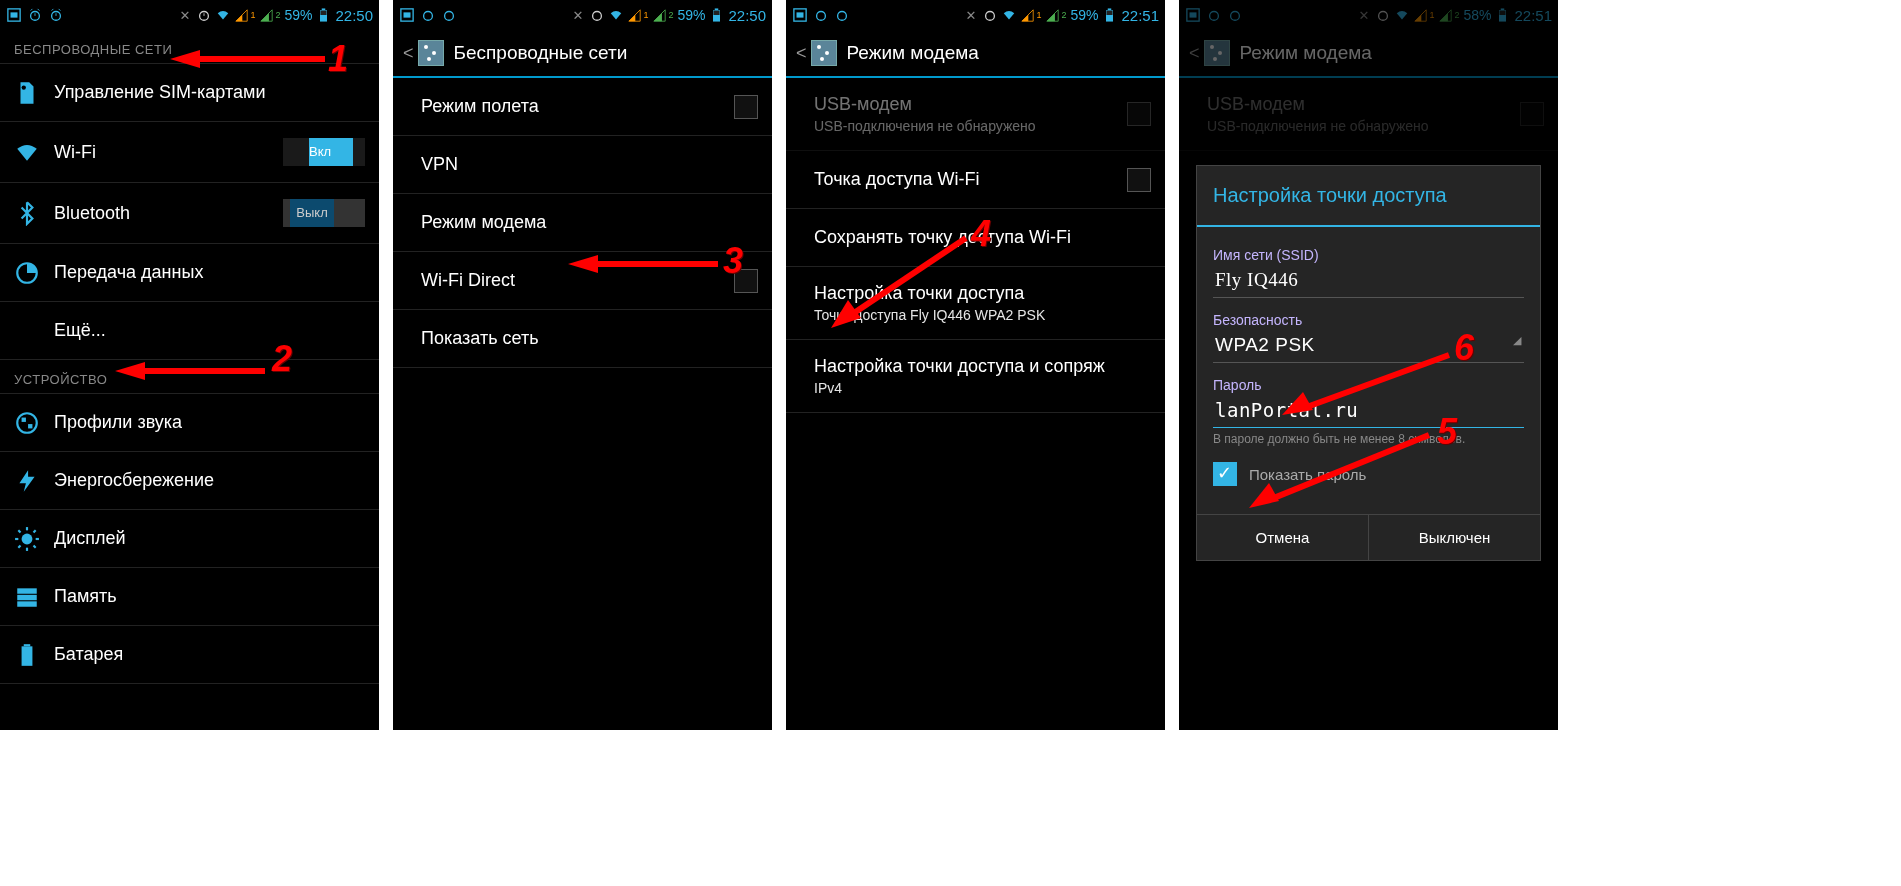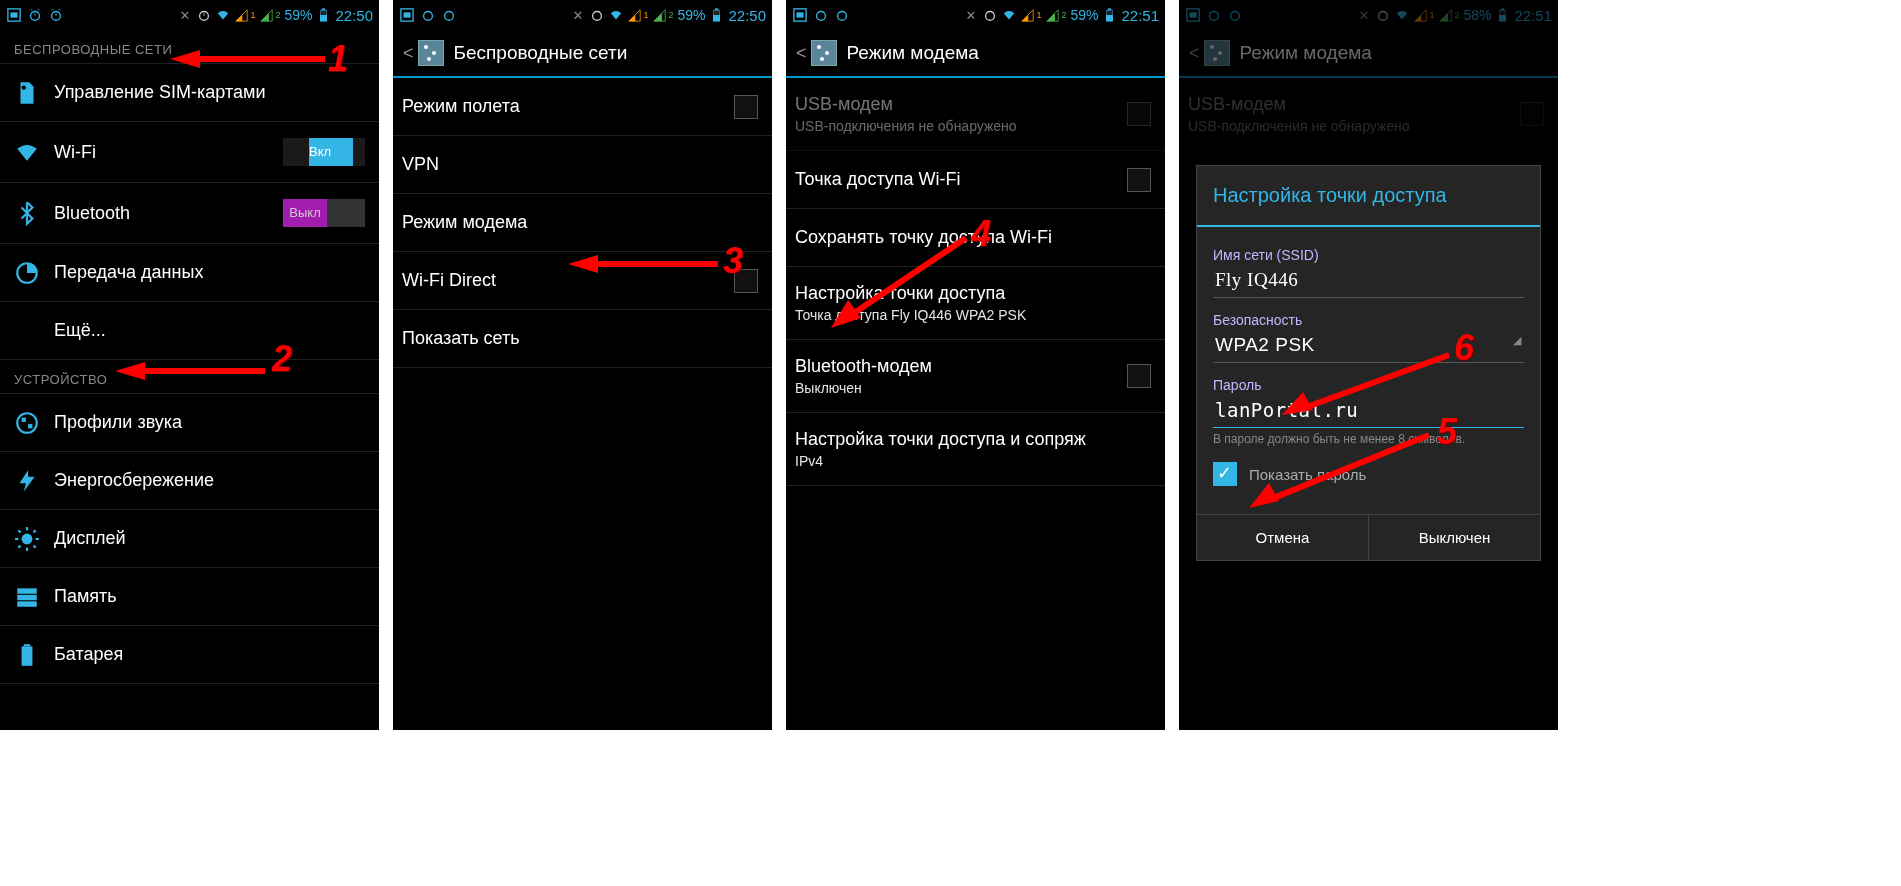--- a/index.html
+++ b/index.html
@@ -8,21 +8,21 @@
     .status-bar { height: 30px; background: #000; display: flex; align-items: center; padding: 0 6px; font-size: 13px; color: #fff; }
     .status-left { display: flex; gap: 6px; align-items: center; }
     .status-right { margin-left: auto; display: flex; gap: 4px; align-items: center; }
     .status-icon { width: 15px; height: 15px; display: inline-flex; align-items: center; justify-content: center; }
     .app-header { height: 48px; border-bottom: 2px solid #0099cc; display: flex; align-items: center; padding: 0 10px; font-size: 19px; position: relative; }
     .back-caret { font-size: 18px; color: #999; margin-right: 4px; }
     .header-icon { width: 26px; height: 26px; background: #5a8599; margin-right: 10px; border: 1px solid #7aa; position: relative; }
     .header-icon::after { content: ""; position: absolute; width: 4px; height: 4px; background: #fff; border-radius: 50%; top: 4px; left: 5px; box-shadow: 8px 6px 0 #fff, 3px 12px 0 #fff; }
     .section-header { color: #888; font-size: 13px; padding: 12px 14px 6px; letter-spacing: 0.5px; border-bottom: 1px solid #222; }
     .list-item { padding: 16px 14px 16px 54px; border-bottom: 1px solid #222; position: relative; font-size: 18px; display: flex; align-items: center; min-height: 58px; }
-    .list-item.no-icon { padding-left: 9px; }
+    .list-item.no-icon { padding-left: 28px; }
     .list-item .item-icon { position: absolute; left: 14px; top: 50%; transform: translateY(-50%); width: 26px; height: 26px; color: #33b5e5; }
     .list-item .sub { font-size: 14px; color: #e5e5e5; margin-top: 3px; }
     .item-content { flex: 1; }
     .checkbox-sq { width: 24px; height: 24px; border: 1px solid #555; background: #111; display: inline-block; position: relative; }
     .checkbox-sq.checked { background: #33b5e5; border-color: #33b5e5; }
     .checkbox-sq.checked::after { content: "✓"; position: absolute; color: #fff; font-size: 18px; top: -1px; left: 3px; }
     .disabled { opacity: 0.45; }
     .dialog-overlay { position: absolute; inset: 0; background: rgba(0,0,0,0.6); display: flex; align-items: flex-start; justify-content: center; padding-top: 165px; }
     .dialog { width: 345px; background: #252525; border: 1px solid #444; }
     .dialog-title { color: #33b5e5; font-size: 20px; padding: 18px 16px; border-bottom: 2px solid #33b5e5; }
@@ -129,21 +129,21 @@
     </div>
   </div>
   <div class="list-item">
     <span class="item-icon">
         <svg viewBox="0 0 24 24" width="26" height="26">
           <path d="M12 2 L17 7 L12 12 L17 17 L12 22 V2 M7 7 L17 17 M7 17 L17 7" fill="none" stroke="#33b5e5" stroke-width="2"></path>
         </svg>
       </span>
     <div class="item-content"><span>Bluetooth</span></div>
     <div style="width:82px;height:28px;background:#333;position:relative">
-      <div style="position:absolute;left:0;width:44px;height:28px;background:#a21caf;color:#ccc;font-size:13px;text-align:center;line-height:28px">Выкл</div>
+      <div style="position:absolute;left:7px;width:44px;height:28px;background:#0c4a6e;color:#ccc;font-size:13px;text-align:center;line-height:28px">Выкл</div>
     </div>
   </div>
   <div class="list-item">
     <span class="item-icon">
         <svg viewBox="0 0 24 24" width="26" height="26">
           <circle cx="12" cy="12" r="9" fill="none" stroke="#33b5e5" stroke-width="2"></circle>
           <path d="M12 3 A9 9 0 0 1 21 12 L12 12 Z" fill="#33b5e5"></path>
         </svg>
       </span>
     <span>Передача данных</span>
@@ -379,27 +379,20 @@
     <span class="checkbox-sq"></span>
   </div>
   <div class="list-item no-icon">
     <span>Сохранять точку доступа Wi-Fi</span>
   </div>
   <div class="list-item no-icon">
     <div class="item-content">
       <div>Настройка точки доступа</div>
       <div class="sub">Точка доступа Fly IQ446 WPA2 PSK</div>
     </div>
-  </div>
-  <div class="list-item no-icon">
-    <div class="item-content">
-      <div>Bluetooth-модем</div>
-      <div class="sub">Выключен</div>
-    </div>
-    <span class="checkbox-sq"></span>
   </div>
   <div class="list-item no-icon">
     <div class="item-content">
       <div>Настройка точки доступа и сопряж</div>
       <div class="sub">IPv4</div>
     </div>
   </div>
   <div class="annotation-num" style="top:213px;left:185px">4</div>
   <svg class="annotation-arrow" style="top:230px;left:40px" width="145" height="100">
       <line x1="25" y1="85" x2="140" y2="8" stroke="#ff0000" stroke-width="6"></line>

